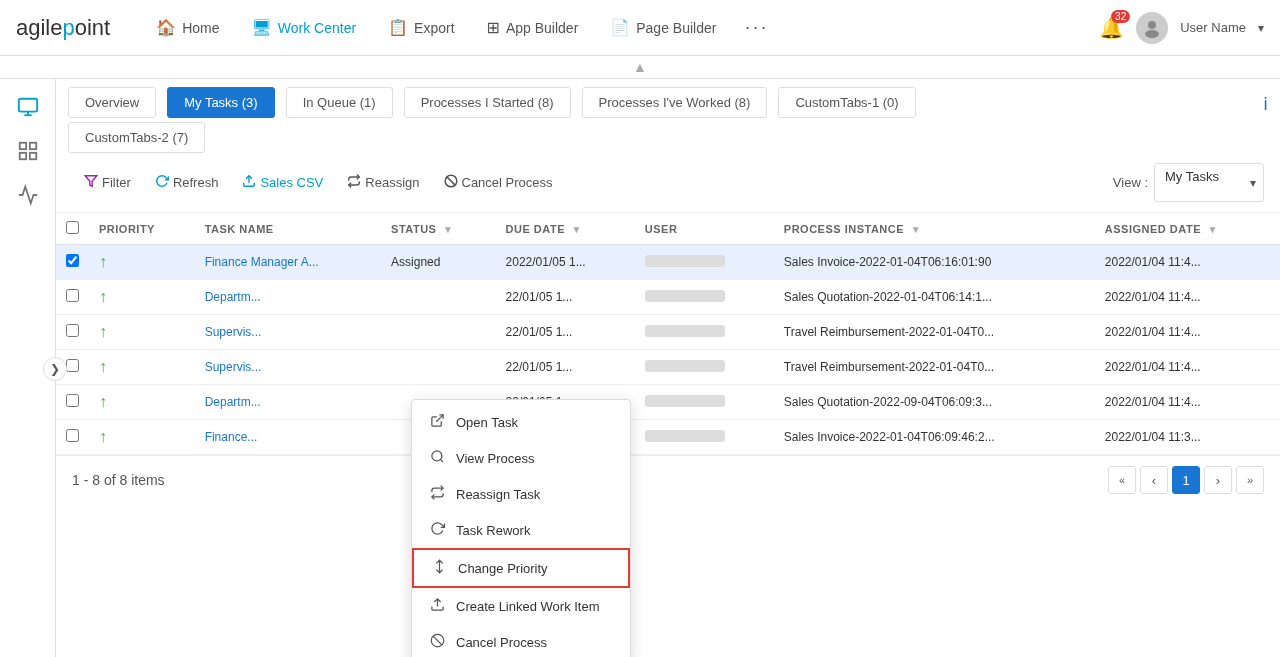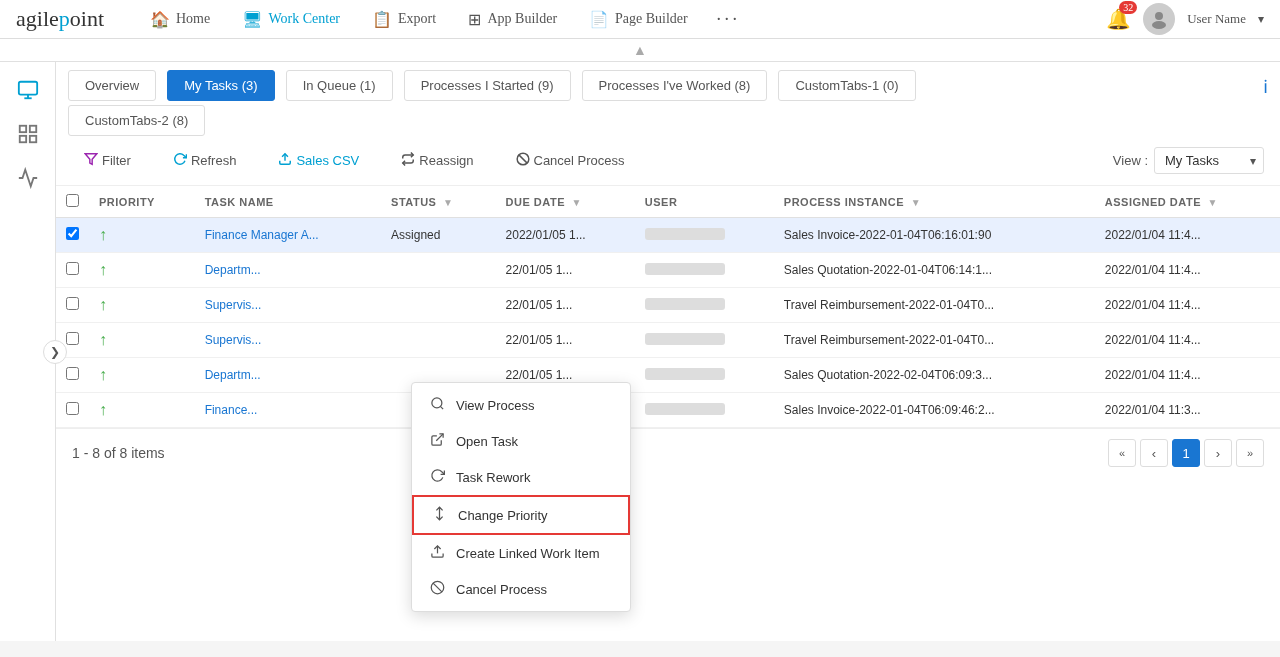--- a/index.html
+++ b/index.html
@@ -1,21 +1,21 @@
 <!DOCTYPE html>
 <html><head>
   <meta charset="utf-8">
   <style>
     * { box-sizing: border-box; margin: 0; padding: 0; }
     body { font-family: -apple-system, BlinkMacSystemFont, 'Segoe UI', Arial, sans-serif; font-size: 13px; background: #f5f5f5; color: #333; overflow: hidden; }
 
     
     .top-nav {
       display: flex; align-items: center; background: #fff; border-bottom: 1px solid #ddd;
-      padding: 0 16px; height: 39px; position: relative; z-index: 100; font-family: Liberation Serif, serif;
+      padding: 0 16px; height: 56px; position: relative; z-index: 100;
     }
     .logo { margin-right: 32px; }
     .logo-text { font-size: 22px; font-weight: 300; color: #333; }
     .logo-dot { color: #00a0d2; }
     .nav-items { display: flex; align-items: center; gap: 4px; flex: 1; }
     .nav-item {
       display: flex; align-items: center; gap: 6px; padding: 8px 14px;
       color: #555; cursor: pointer; border-radius: 4px; font-size: 14px; text-decoration: none;
     }
     .nav-item.active { color: #00a0d2; }
@@ -74,34 +74,34 @@
     .tabs-row { display: flex; flex-wrap: wrap; gap: 11px; padding: 8px 12px 0; align-items: center; }
     .tab-btn {
       padding: 7px 16px; border: 1px solid #ddd; background: #fff; cursor: pointer;
       font-size: 13px; color: #555; border-radius: 3px; white-space: nowrap;
     }
     .tab-btn.active { background: #1976d2; color: #fff; border-color: #1976d2; }
     .tabs-info-icon { margin-left: auto; color: #1976d2; font-size: 18px; cursor: pointer; }
 
     
     .toolbar {
-      display: flex; align-items: center; gap: 18px; padding: 10px 16px;
+      display: flex; align-items: center; gap: 0; padding: 10px 16px;
       border-bottom: 1px solid #eee;
     }
     .toolbar-btn {
       display: flex; align-items: center; gap: 4px; padding: 6px 12px;
       background: none; border: none; cursor: pointer; color: #555; font-size: 13px;
       border-radius: 3px;
     }
     .toolbar-btn.export { color: #00a0d2; }
     .toolbar-btn.reassign { color: #555; }
     .view-select-group { display: flex; align-items: center; gap: 6px; margin-left: auto; }
     .view-label { color: #555; font-size: 13px; }
     .view-select {
-      padding: 5px 28px 5px 10px; border: 1px solid #ddd; border-radius: 3px;
+      padding: 5px 28px 17px 10px; border: 1px solid #ddd; border-radius: 3px;
       background: #fff; font-size: 13px; color: #333; cursor: pointer;
       appearance: none; min-width: 110px;
     }
     .select-wrapper { position: relative; }
     .select-arrow { position: absolute; right: 8px; top: 50%; transform: translateY(-50%); pointer-events: none; color: #555; font-size: 12px; }
 
     
     .table-container { overflow-x: auto; }
     table { width: 100%; border-collapse: collapse; font-size: 12px; }
     th {
@@ -226,27 +226,27 @@
     <div class="sidebar-expand">❯</div>
   </div>
 
   <div class="content-area">
 
 
     <div class="tabs-row">
       <button class="tab-btn">Overview</button>
       <button class="tab-btn active">My Tasks (3)</button>
       <button class="tab-btn">In Queue (1)</button>
-      <button class="tab-btn">Processes I Started (9)</button>
+      <button class="tab-btn">Processes I Started (8)</button>
       <button class="tab-btn">Processes I've Worked (8)</button>
       <button class="tab-btn">CustomTabs-1 (0)</button>
       <span class="tabs-info-icon">ℹ</span>
     </div>
     <div style="padding: 4px 12px 0;">
-      <button class="tab-btn">CustomTabs-2 (8)</button>
+      <button class="tab-btn">CustomTabs-2 (7)</button>
     </div>
 
     <div class="toolbar">
       <button class="toolbar-btn">
         <span>
           <svg width="14" height="14" viewBox="0 0 24 24" fill="none" stroke="#9c27b0" stroke-width="2.5">
               <polygon points="22 3 2 3 10 12.46 10 19 14 21 14 12.46 22 3"></polygon>
             </svg>
         </span>
         <span>Filter</span>
@@ -387,21 +387,21 @@
   </tr>
             <tr>
     <td class="checkbox-cell">
       <input type="checkbox" style="">
     </td>
     <td><span class="priority-up">↑</span></td>
     <td><a class="task-link">Departm...</a></td>
     <td><span class="status-assigned"></span></td>
     <td>22/01/05 1...</td>
     <td><span class="blurred">&nbsp;</span></td>
-    <td>Sales Quotation-2022-02-04T06:09:3...</td>
+    <td>Sales Quotation-2022-09-04T06:09:3...</td>
     <td>2022/01/04 11:4...</td>
   </tr>
             <tr>
     <td class="checkbox-cell">
       <input type="checkbox" style="">
     </td>
     <td><span class="priority-up">↑</span></td>
     <td><a class="task-link">Finance...</a></td>
     <td><span class="status-assigned"></span></td>
     <td>22/01/05 1...</td>
@@ -418,35 +418,44 @@
       <button class="page-btn page-btn-double">«</button>
       <button class="page-btn">‹</button>
       <button class="page-btn active">1</button>
       <button class="page-btn">›</button>
       <button class="page-btn page-btn-double">»</button>
     </div>
 
     <div class="context-menu" id="context-menu">
     <div class="menu-item">
     <span class="menu-icon"><svg width="15" height="15" viewBox="0 0 24 24" fill="none" stroke="#555" stroke-width="2">
-              <circle cx="11" cy="11" r="8"></circle>
-              <line x1="21" y1="21" x2="16.65" y2="16.65"></line>
-            </svg></span>
-    <span>View Process</span>
-  </div>
-        <div class="menu-item">
-    <span class="menu-icon"><svg width="15" height="15" viewBox="0 0 24 24" fill="none" stroke="#555" stroke-width="2">
               <path d="M18 13v6a2 2 0 0 1-2 2H5a2 2 0 0 1-2-2V8a2 2 0 0 1 2-2h6"></path>
               <polyline points="15 3 21 3 21 9"></polyline>
               <line x1="10" y1="14" x2="21" y2="3"></line>
             </svg></span>
     <span>Open Task</span>
   </div>
         <div class="menu-item">
     <span class="menu-icon"><svg width="15" height="15" viewBox="0 0 24 24" fill="none" stroke="#555" stroke-width="2">
+              <circle cx="11" cy="11" r="8"></circle>
+              <line x1="21" y1="21" x2="16.65" y2="16.65"></line>
+            </svg></span>
+    <span>View Process</span>
+  </div>
+        <div class="menu-item">
+    <span class="menu-icon"><svg width="15" height="15" viewBox="0 0 24 24" fill="none" stroke="#555" stroke-width="2">
+              <polyline points="17 1 21 5 17 9"></polyline>
+              <path d="M3 11V9a4 4 0 0 1 4-4h14"></path>
+              <polyline points="7 23 3 19 7 15"></polyline>
+              <path d="M21 13v2a4 4 0 0 1-4 4H3"></path>
+            </svg></span>
+    <span>Reassign Task</span>
+  </div>
+        <div class="menu-item">
+    <span class="menu-icon"><svg width="15" height="15" viewBox="0 0 24 24" fill="none" stroke="#555" stroke-width="2">
               <polyline points="23 4 23 10 17 10"></polyline>
               <path d="M20.49 15a9 9 0 1 1-2.12-9.36L23 10"></path>
             </svg></span>
     <span>Task Rework</span>
   </div>
         <div class="menu-item highlighted">
     <span class="menu-icon"><svg width="15" height="15" viewBox="0 0 24 24" fill="none" stroke="#555" stroke-width="2">
               <line x1="12" y1="2" x2="12" y2="22"></line>
               <polyline points="17 7 12 2 7 7"></polyline>
               <polyline points="17 17 12 22 7 17"></polyline>

